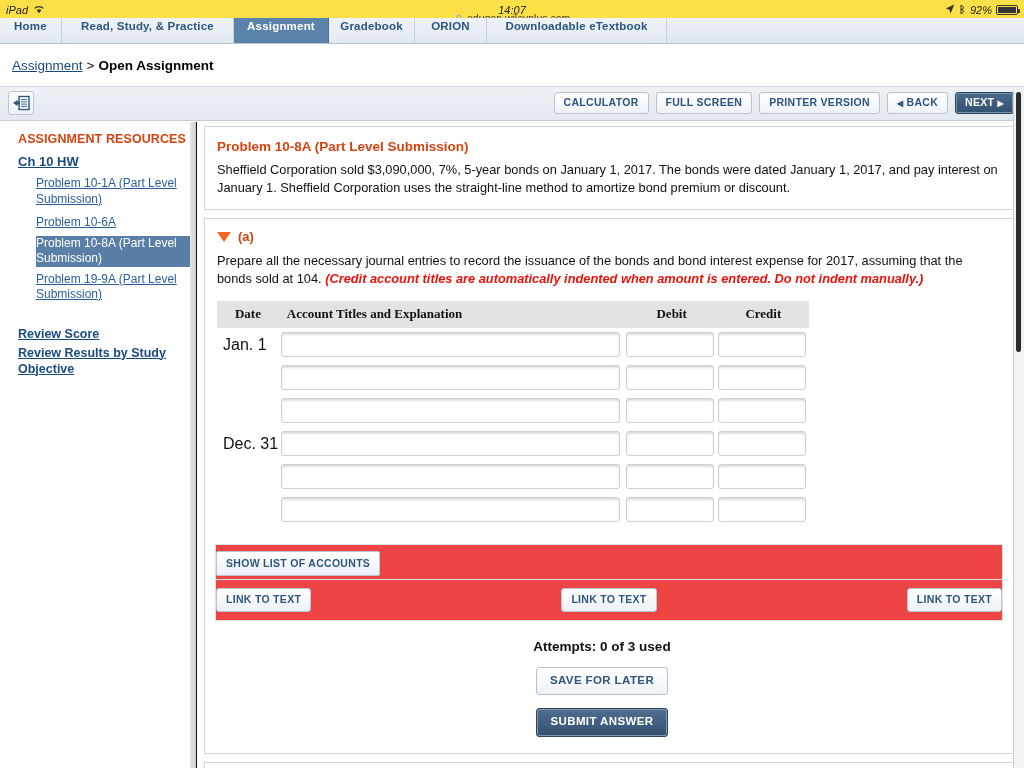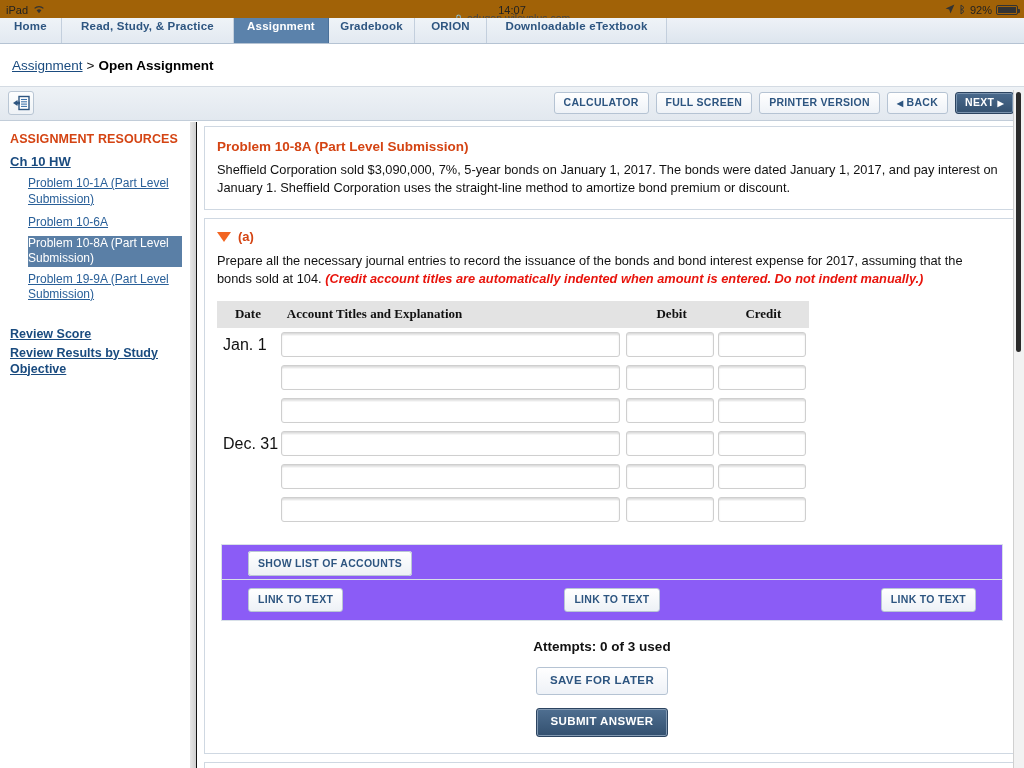--- a/index.html
+++ b/index.html
@@ -12,25 +12,26 @@
     font-family: "Liberation Sans", sans-serif;
     -webkit-font-smoothing: antialiased;
   }
 
   
   .ios-status {
     position: absolute;
     top: 0; left: 0;
     width: 1024px;
     height: 20px;
-    background: #a16207;
+    background: #fde047;
     font-size: 11px;
     color: #222;
     display: flex;
     align-items: center;
+    font-style: italic;
   }
   .ios-status .left {
     position: absolute;
     left: 6px;
     display: flex;
     align-items: center;
     gap: 5px;
   }
   .ios-status .center {
     position: absolute;
@@ -186,21 +187,21 @@
     background: linear-gradient(#4a6a8d, #33506f);
     color: #fff;
     border: 1px solid #2c4460;
     box-shadow: inset 0 0 0 1px #7a93ae;
   }
   .tb-btn .car { font-size: 8px; }
 
   
   .sidebar {
     position: absolute;
-    top: 122px; left: 0;
+    top: 122px; left: 8px;
     width: 190px;
     height: 646px;
     background: #ffffff;
     box-sizing: border-box;
     padding: 10px 8px 8px 10px;
   }
   .sb-title {
     color: #d44413;
     font-size: 12.5px;
     font-weight: bold;
@@ -367,25 +368,25 @@
     box-sizing: border-box;
     box-shadow: inset 0 1px 2px rgba(0,0,0,.10);
   }
   .jinput.acct  { width: 339px; }
   .jinput.money { width: 88px; }
   .jtable td.cell-acct  { padding-left: 2px; }
   .jtable td.cell-money { text-align: center; }
 
   
   .subpanel {
-    margin: 18px 10px 0 16px;
+    margin: 18px 10px 0 10px;
     border: 1px solid #d8e0e8;
     border-bottom: none;
-    background: #8b5cf6;
-    padding: 8px 26px;
+    background: #ef4444;
+    padding: 8px 0;
     box-sizing: border-box;
   }
   .subpanel.last {
     border-bottom: 1px solid #d8e0e8;
     margin-top: 0;
   }
   .lt-row { display: flex; gap: 1px; justify-content: space-between; }
   .sbtn {
     font-size: 10.5px;
     font-weight: bold;

